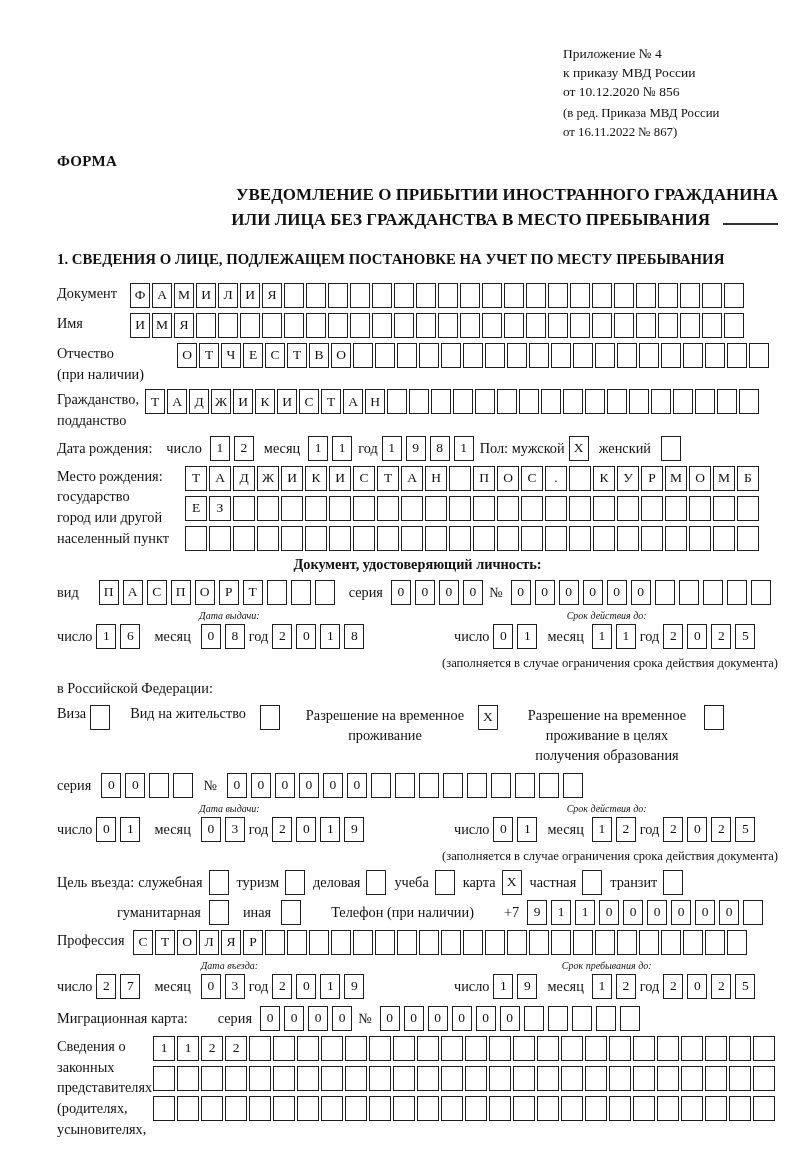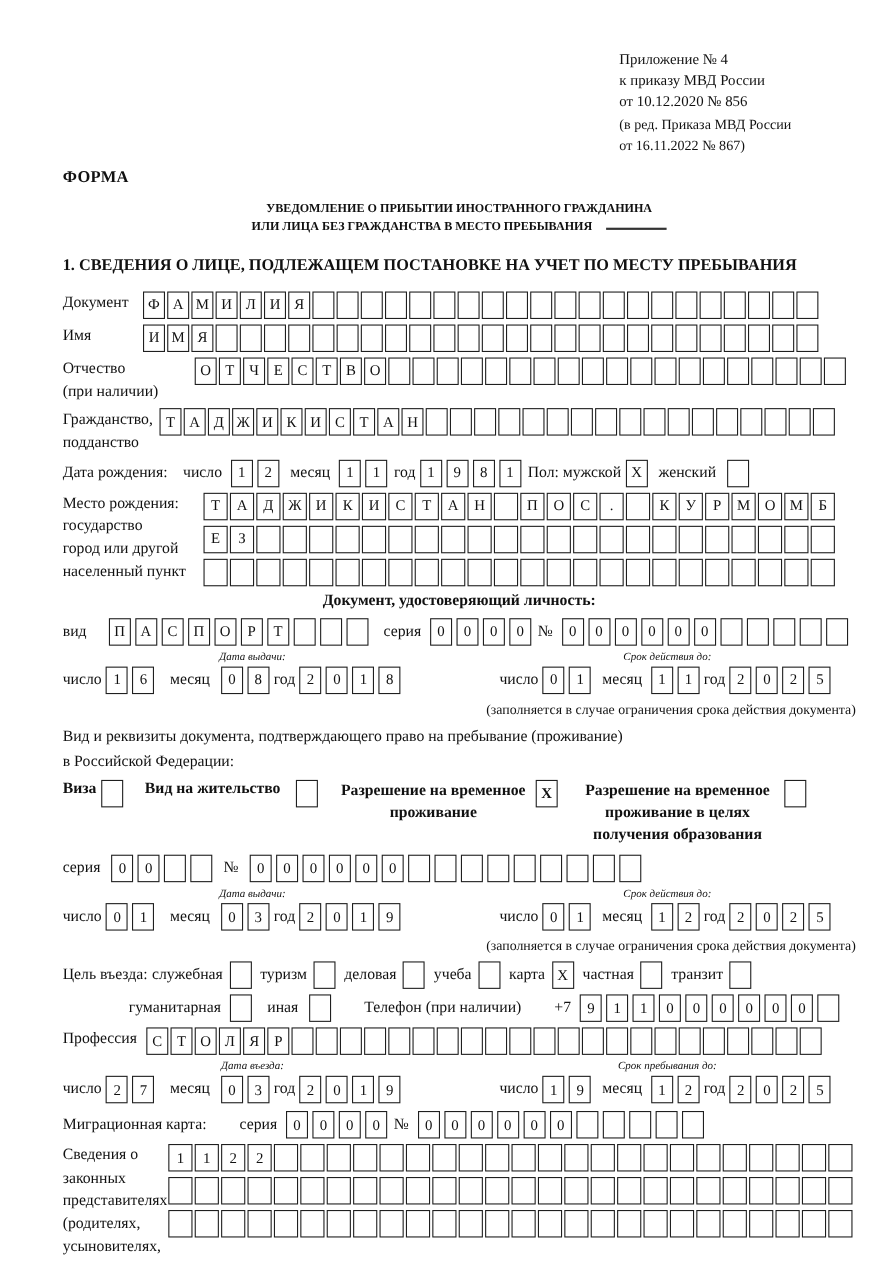--- a/index.html
+++ b/index.html
@@ -1,21 +1,21 @@
 <!DOCTYPE html>
 <html><head>
 <meta charset="utf-8">
 <style>
   html,body{margin:0;padding:0;background:#fff;}
   .page{width:800px;height:1163px;box-sizing:border-box;padding:44px 22px 14px 57px;
         background:#fff;color:#111;font-family:"Liberation Serif","DejaVu Serif",serif;overflow:hidden;}
   .hdr{margin-left:506px;font-size:13.5px;line-height:1.42;}
   .hdr-sub{font-size:12.8px;margin-top:3px;line-height:1.42;}
   .forma{font-weight:bold;font-size:15px;margin-top:12px;letter-spacing:.3px;}
-  .title{font-weight:bold;text-align:center;font-size:11px;line-height:1.5;margin-top:12px;}
+  .title{font-weight:bold;text-align:right;font-size:17px;line-height:1.5;margin-top:12px;}
   .tuline{display:inline-block;width:55px;border-bottom:2.2px solid #333;margin-left:13px;}
   .sec{font-weight:bold;font-size:14.8px;margin-top:18px;margin-bottom:15px;}
   .frow{display:flex;align-items:flex-start;margin-bottom:5px;}
   .irow{display:flex;align-items:center;margin-bottom:5px;flex-wrap:nowrap;}
   .flabel{font-size:14.3px;line-height:1.45;flex:none;}
   .w73{width:73px}.w120{width:120px}.w88{width:88px}.w128{width:128px}.w96{width:96px}.w76{width:76px}
   .lbl{font-size:14.3px;flex:none;white-space:nowrap;}
   .cells{display:flex;flex:none;}
   .cell{width:20px;height:25px;border:1.6px solid #1f1f1f;box-sizing:border-box;margin-right:2px;
         display:flex;align-items:center;justify-content:center;font-size:13.5px;flex:none;background:#fff;}
@@ -26,21 +26,21 @@
   .ml2{margin-left:2px}.ml4{margin-left:4px}.ml6{margin-left:6px}.ml8{margin-left:8px}
   .ml10{margin-left:10px}.ml14{margin-left:14px}.ml20{margin-left:20px}.ml30{margin-left:30px}.ml60{margin-left:60px}
   .mb5{margin-bottom:5px}
   .doc-head{font-weight:bold;text-align:center;font-size:14.3px;margin:5px 0 7px;}
   .dates{display:flex;margin-bottom:2px;}
   .dl{width:345px;}
   .dr{margin-left:52px;}
   .dhead{text-align:center;font-size:10px;margin-bottom:3px;font-style:italic;}
   .note{text-align:right;font-size:12.6px;margin-bottom:6px;}
   .para{font-size:14.3px;line-height:1.55;margin:4px 0 6px;}
-  .optrow{display:flex;align-items:flex-start;margin:2px 0 8px;font-weight:bold;}
+  .optrow{display:flex;align-items:flex-start;margin:2px 0 8px;}
   .opt{display:flex;align-items:flex-start;}
   .optml{display:block;text-align:center;font-size:14.3px;line-height:1.4;}
   .w170{width:170px}.w178{width:178px}
 </style>
 </head>
 <body>
 
 <div class="page">
 
   <div class="hdr">
@@ -400,21 +400,20 @@
             <span class="cell">0</span>
             <span class="cell">2</span>
             <span class="cell">5</span>
           </span>
       </div>
     </div>
   </div>
   <div class="note">(заполняется в случае ограничения срока действия документа)</div>
 
   <div class="para">
-    <div>Вид и реквизиты документа, подтверждающего право на пребывание (проживание)</div>
     <div>в Российской Федерации:</div>
   </div>
 
   <div class="optrow">
     <span class="opt">
       <span class="lbl">Виза</span>
       <span class="cbx ml4"></span>
     </span>
     <span class="opt ml20">
       <span class="lbl">Вид на жительство</span>

